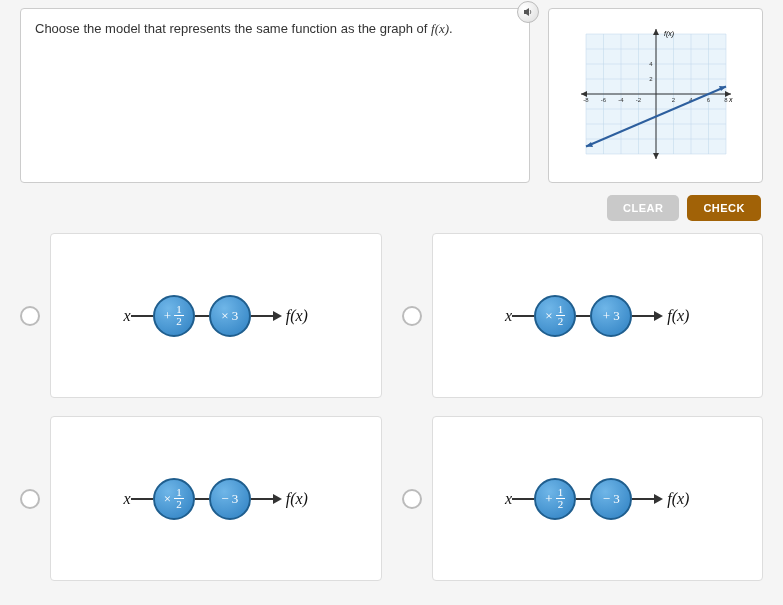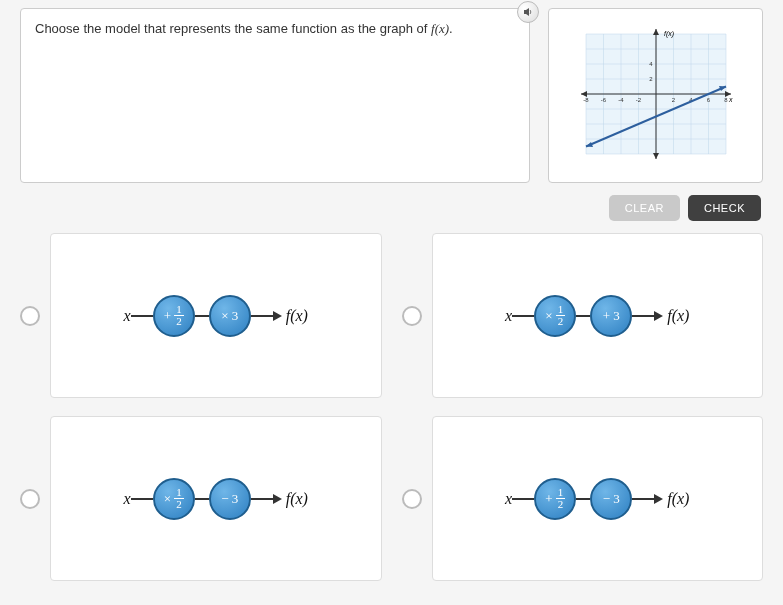--- a/index.html
+++ b/index.html
@@ -56,28 +56,28 @@
   .btn-row {
     display: flex;
     justify-content: flex-end;
     padding: 12px 22px;
     gap: 8px;
   }
   .pill-btn {
     padding: 7px 16px;
     border-radius: 5px;
     font-size: 11px;
-    font-weight: normal;
+    font-weight: bold;
     color: #fff;
     letter-spacing: 0.5px;
     cursor: pointer;
     border: none;
   }
   .btn-clear { background: #c9c9c9; }
-  .btn-check { background: #404040; }
+  .btn-check { background: #a16207; }
   .options {
     display: grid;
     grid-template-columns: 1fr 1fr;
     gap: 18px 20px;
     padding: 0 20px;
   }
   .option {
     display: flex;
     align-items: center;
     gap: 10px;

